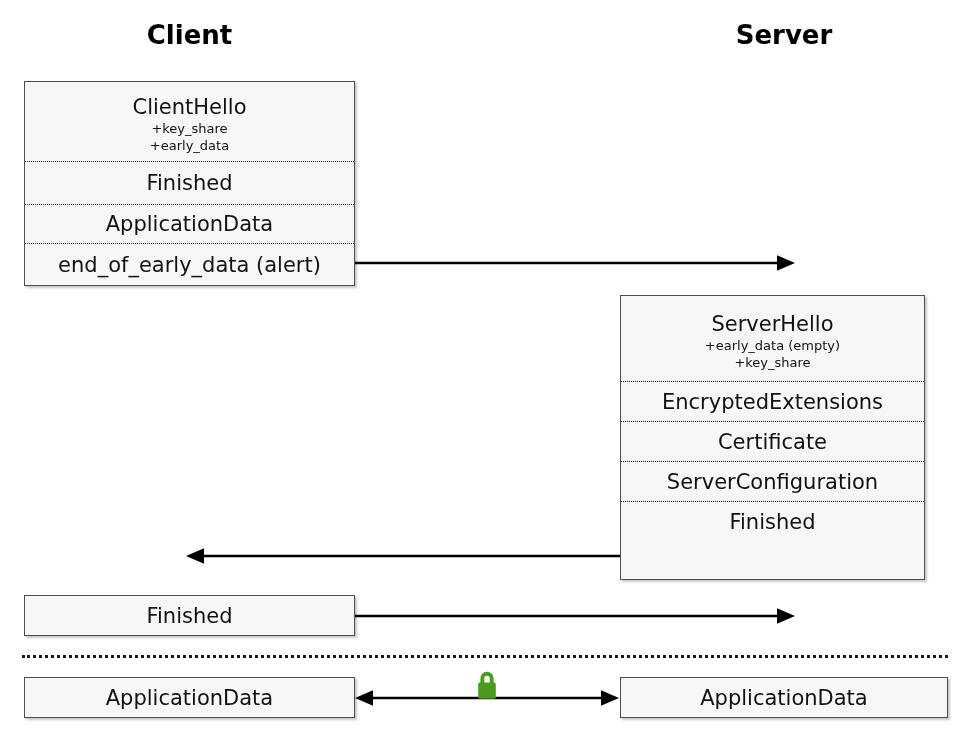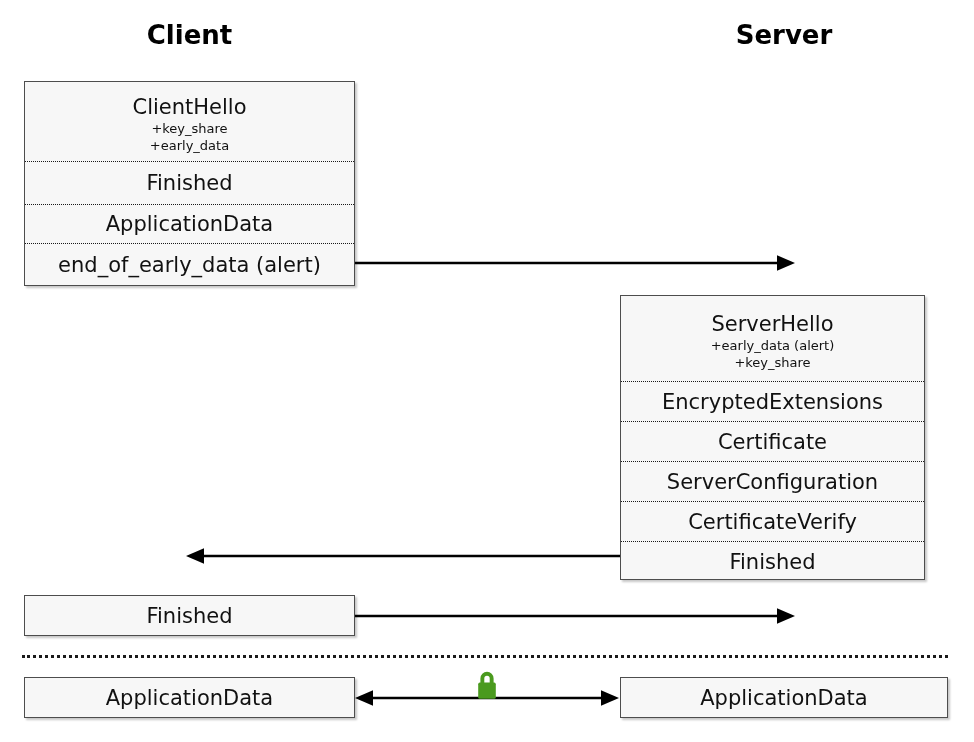--- a/index.html
+++ b/index.html
@@ -171,35 +171,32 @@
       <div class="row-title">ApplicationData</div>
     </div>
     <div class="msg-row r3">
       <div class="row-title">end_of_early_data (alert)</div>
     </div>
   </div>
 
   <div class="msg-box" id="box-server">
     <div class="msg-row r0">
       <div class="row-title">ServerHello</div>
-      <div class="row-sub">+early_data (alert)</div>
+      <div class="row-sub">+early_data (empty)</div>
       <div class="row-sub">+key_share</div>
     </div>
     <div class="msg-row r1">
       <div class="row-title">EncryptedExtensions</div>
     </div>
     <div class="msg-row r3">
       <div class="row-title">Certificate</div>
     </div>
     <div class="msg-row r2">
       <div class="row-title">ServerConfiguration</div>
     </div>
-    <div class="msg-row r4">
-      <div class="row-title">CertificateVerify</div>
-    </div>
     <div class="msg-row r5">
       <div class="row-title">Finished</div>
     </div>
   </div>
 
   <div class="msg-box" id="box-client-finished">
     <div class="msg-row r0">
       <div class="row-title">Finished</div>
     </div>
   </div>

